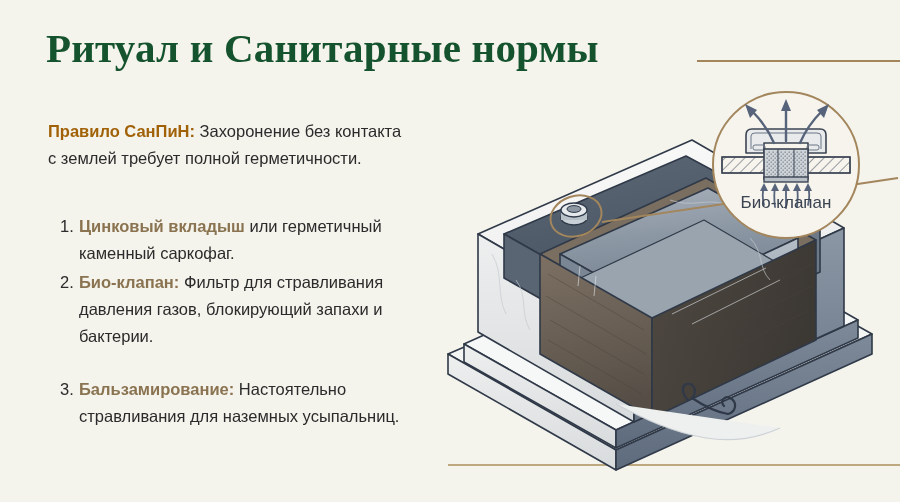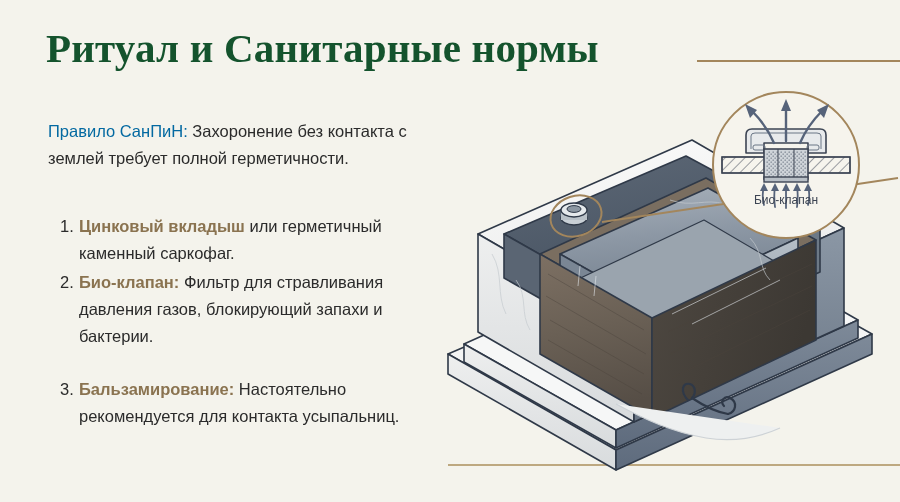--- a/index.html
+++ b/index.html
@@ -56,22 +56,22 @@
   .lead {
     position: absolute;
     left: 48px;
     top: 118px;
     width: 360px;
     font-size: 16.5px;
     line-height: 27px;
     color: #2b2b2b;
   }
   .lead b {
-    color: #0369a1;
-    font-weight: normal;
+    color: #a16207;
+    font-weight: bold;
   }
 
   .list {
     position: absolute;
     left: 60px;
     top: 213px;
     width: 350px;
   }
   .list-item {
     display: flex;
@@ -123,21 +123,21 @@
   .callout svg {
     position: absolute;
     left: 0; top: 0;
   }
   .callout-label {
     position: absolute;
     left: 0;
     top: 102px;
     width: 148px;
     text-align: center;
-    font-size: 12px;
+    font-size: 17px;
     color: #3c4453;
   }
 </style>
 </head>
 <body>
 
 <div class="slide">
 
   <div class="title">Ритуал и Санитарные нормы</div>
   <div class="title-rule"></div>
@@ -151,21 +151,21 @@
     <div class="list-item">
       <span class="num">1.</span>
       <span class="body"><b>Цинковый вкладыш</b><span> или герметичный каменный саркофаг.</span></span>
     </div>
     <div class="list-item">
       <span class="num">2.</span>
       <span class="body"><b>Био-клапан:</b><span> Фильтр для стравливания давления газов, блокирующий запахи и бактерии.</span></span>
     </div>
     <div class="list-item spaced">
       <span class="num">3.</span>
-      <span class="body"><b>Бальзамирование:</b><span> Настоятельно рекомендуется для контакта усыпальниц.</span></span>
+      <span class="body"><b>Бальзамирование:</b><span> Настоятельно стравливания для наземных усыпальниц.</span></span>
     </div>
   </div>
 
   <div class="illustration">
     <svg width="480" height="400" viewBox="0 0 480 400">
       <defs>
         <linearGradient id="zincIn" x1="0" y1="0" x2="0.2" y2="1">
           <stop offset="0" stop-color="#a8b1bb"></stop>
           <stop offset="0.45" stop-color="#8d98a5"></stop>
           <stop offset="1" stop-color="#737f8d"></stop>

